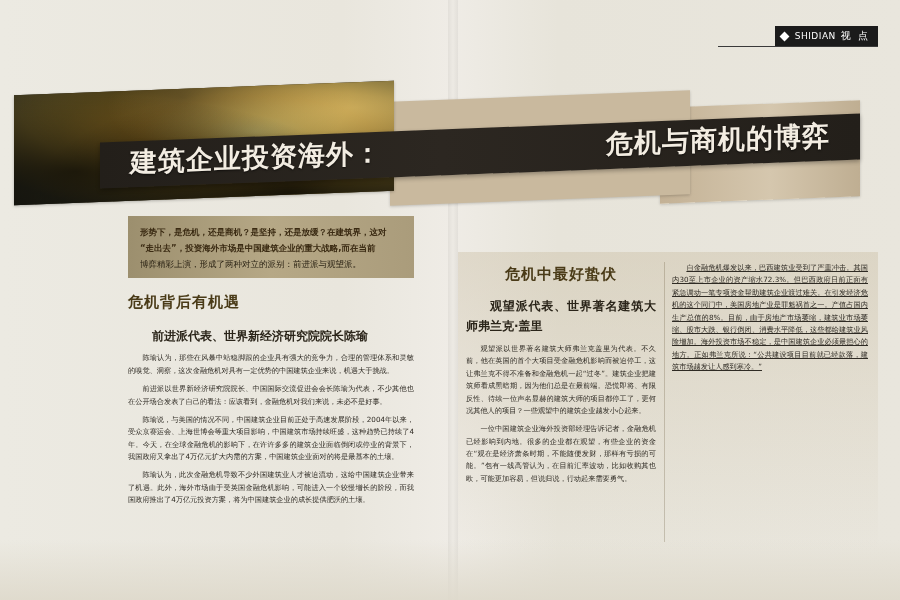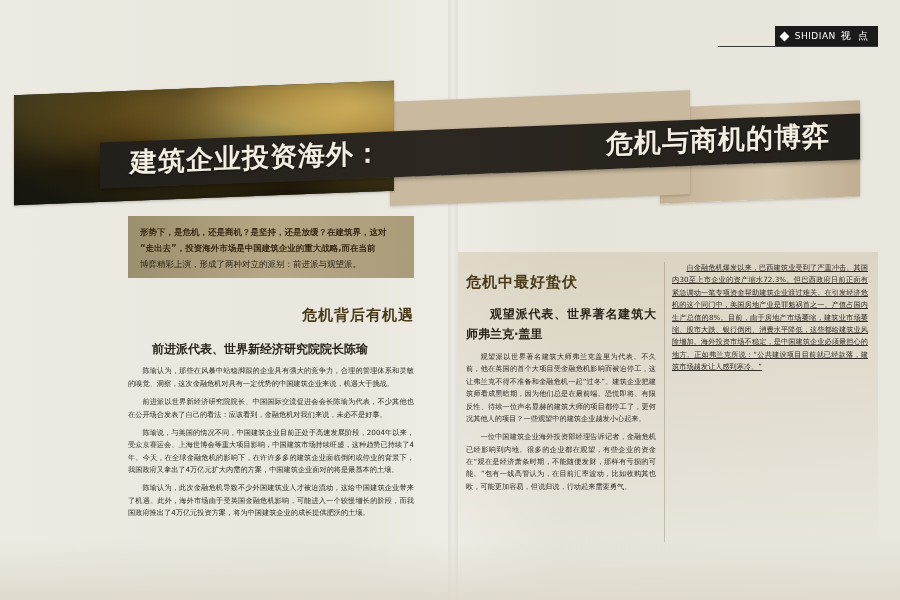--- a/index.html
+++ b/index.html
@@ -110,32 +110,32 @@
   .lead .hl{color:#3a2a12;font-weight:bold;}
   
   .col{
     position:absolute;top:286px;
     font-size:7.2px;line-height:1.72;color:#2f2b24;
     text-align:justify;
   }
   .col p{margin:0 0 6px 0;text-indent:2em;}
   .secthead{
     font-size:15px;font-weight:bold;color:#4a3b18;
-    text-align:right;margin:17px 0 10px 0;letter-spacing:1px;
+    text-align:left;margin:4px 0 10px 0;letter-spacing:1px;
   }
   .subhead{
     font-size:12px;font-weight:bold;color:#2a2419;
     margin:0 0 7px 0;text-indent:0;
   }
   #col1{left:128px;width:286px;}
   #col2{left:466px;width:190px;top:262px;}
   #col3{left:672px;width:196px;top:262px;text-decoration:underline;}
   .col2head{
     font-size:15px;font-weight:bold;color:#4a3b18;
-    margin:8px 0 8px 0;letter-spacing:1px;
+    text-align:center;margin:0 0 8px 0;letter-spacing:1px;
   }
   
   .rightpanel{
     position:absolute;left:458px;top:252px;width:420px;height:300px;
     background:linear-gradient(to bottom,rgba(196,182,152,.35),rgba(196,182,152,0));
     pointer-events:none;
   }
   .vrule{
     position:absolute;left:664px;top:262px;width:1px;height:280px;
     background:rgba(90,75,45,.25);

